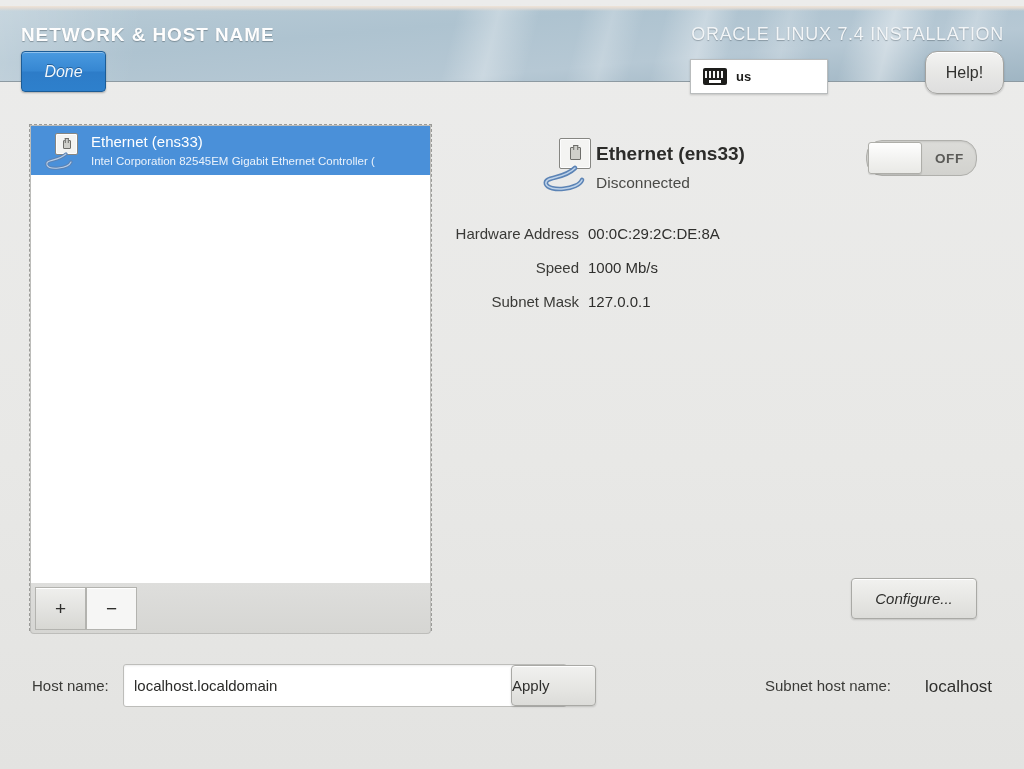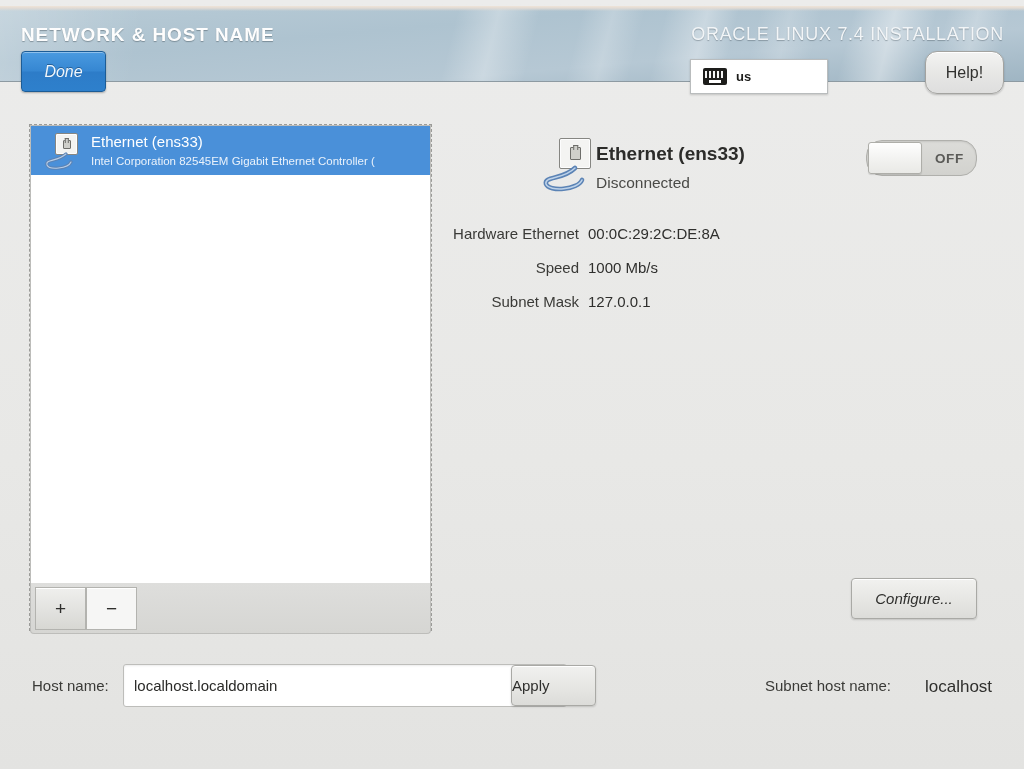--- a/index.html
+++ b/index.html
@@ -322,21 +322,21 @@
       <path d="M35 31 C 23 43, 4 39, 6 47 C 9 55, 38 53, 42 43" fill="none" stroke="#5b83b5" stroke-width="4.6" stroke-linecap="round"></path>
       <path d="M35 31 C 23 43, 4 39, 6 47 C 9 55, 38 53, 42 43" fill="none" stroke="#bdd2e9" stroke-width="1.6" stroke-linecap="round"></path>
     </svg>
   </span>
 
   <div class="detail-name">Ethernet (ens33)</div>
   <div class="detail-status">Disconnected</div>
 
   <div class="detail-rows">
     <div class="d-row">
-      <span class="d-label">Hardware Ethernet</span>
+      <span class="d-label">Hardware Address</span>
       <span class="d-value">00:0C:29:2C:DE:8A</span>
     </div>
     <div class="d-row">
       <span class="d-label">Speed</span>
       <span class="d-value">1000 Mb/s</span>
     </div>
     <div class="d-row">
       <span class="d-label">Subnet Mask</span>
       <span class="d-value">127.0.0.1</span>
     </div>

